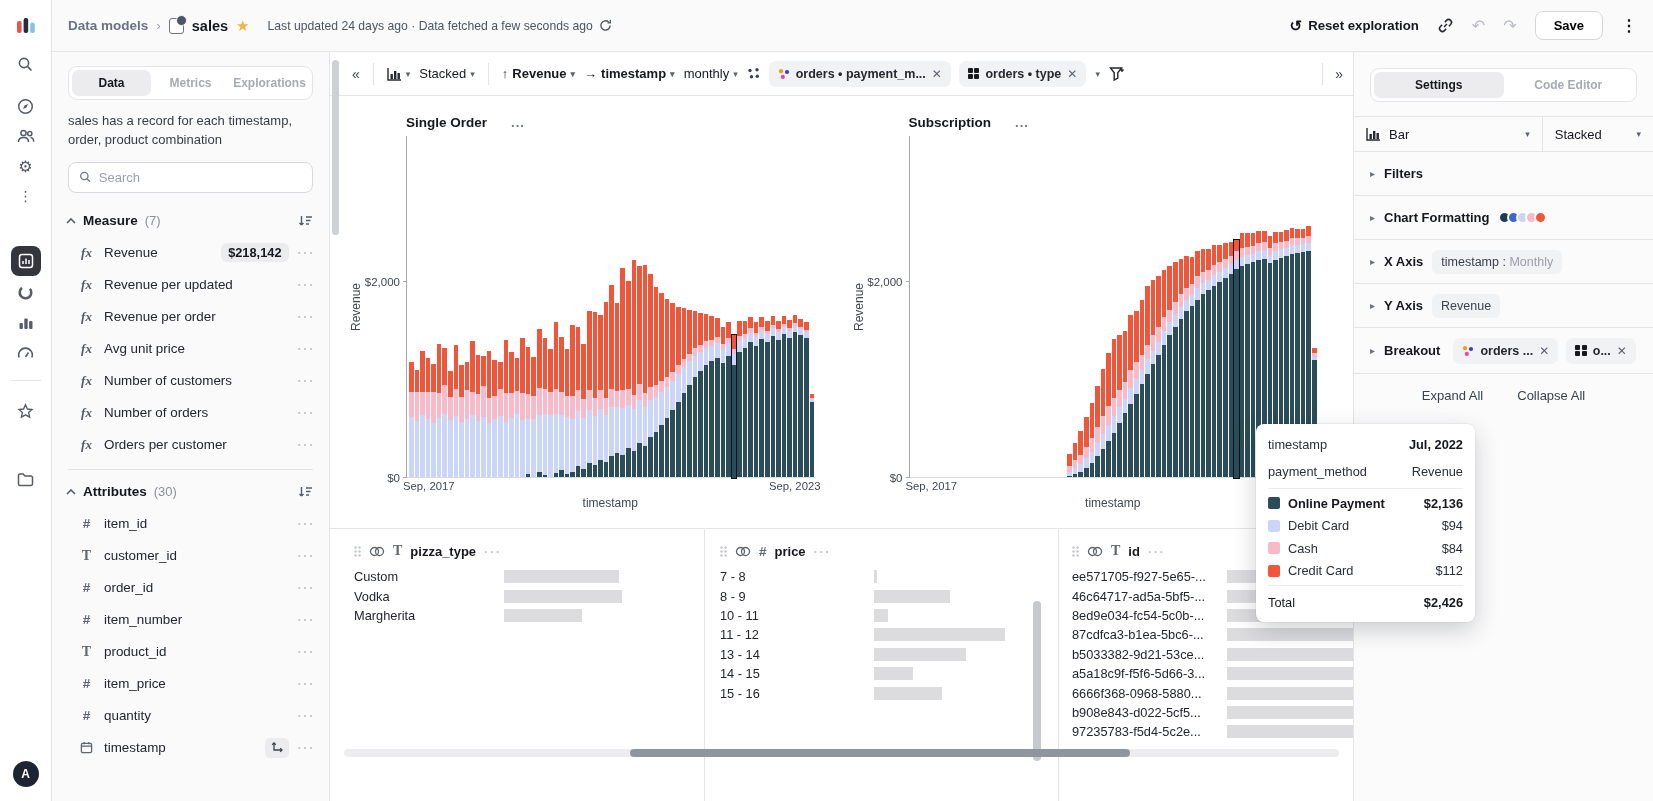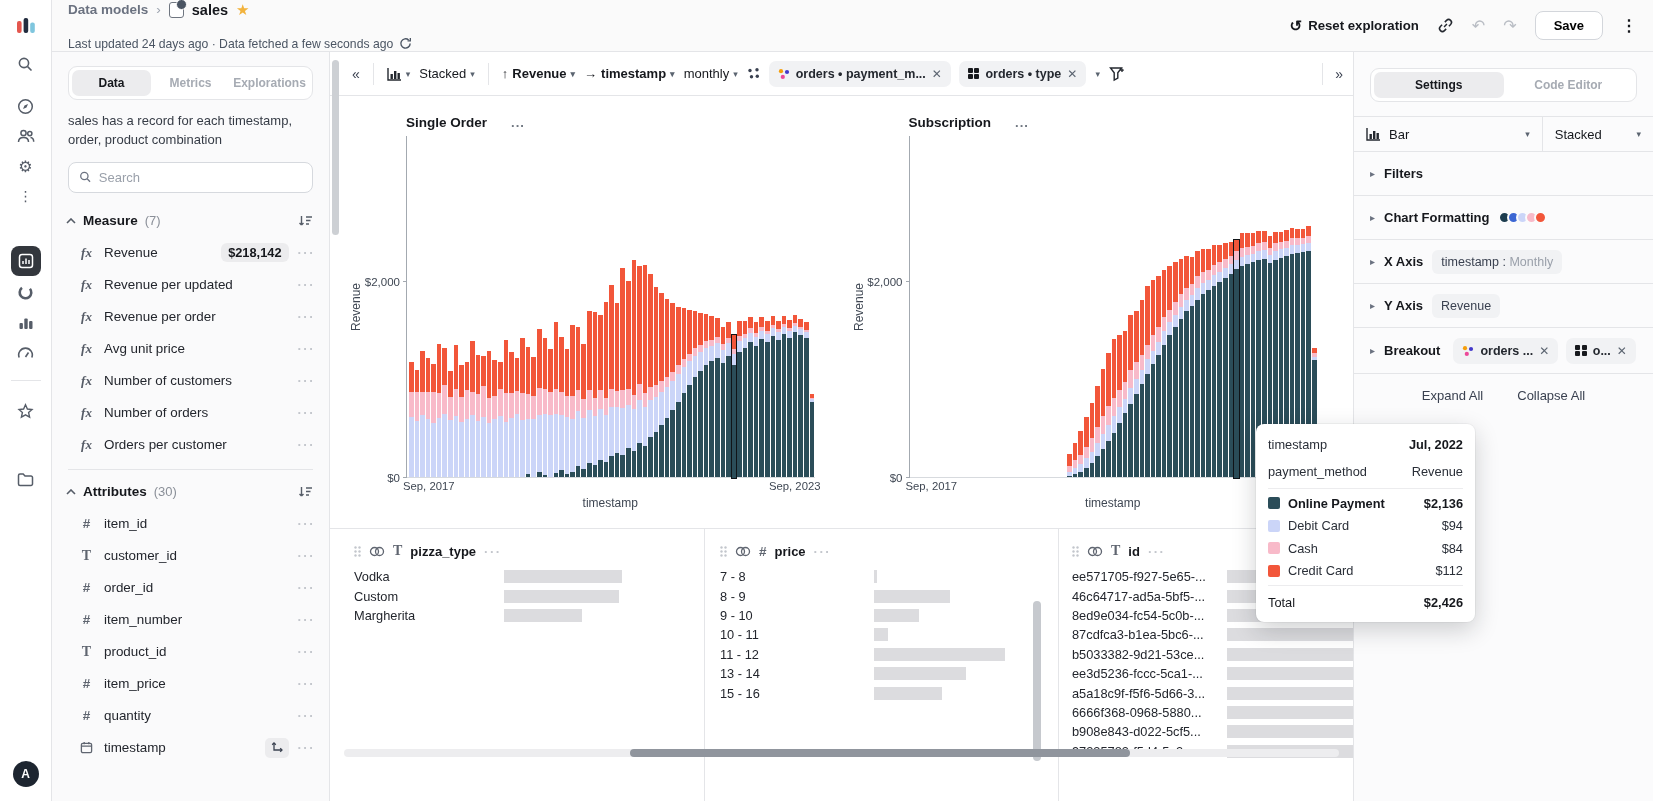--- a/index.html
+++ b/index.html
@@ -19,21 +19,21 @@
   .rail-item{width:32px;height:28px;display:flex;align-items:center;justify-content:center;flex:none;margin-bottom:2px;}
   .rail-tile{width:30px;height:30px;background:#33373d;border-radius:8px;display:flex;align-items:center;justify-content:center;margin:34px 0 2px;}
   .rail-divider{width:30px;height:1px;background:var(--border);margin:12px 0 16px;flex:none;}
   .rail-char{font-size:16px;color:var(--icon);}
   .avatar{margin-top:auto;width:26px;height:26px;border-radius:50%;background:#1d2530;color:#fff;
           display:flex;align-items:center;justify-content:center;font-size:12px;font-weight:700;}
 
   
   .header{position:absolute;left:52px;right:0;top:0;height:52px;background:#fafafa;border-bottom:1px solid var(--border);
           display:flex;align-items:center;padding:0 16px;}
-  .bc-block{display:flex;flex-direction:column;gap:18px;}
+  .bc-block{display:flex;flex-direction:row;gap:18px;}
   .bc-line{display:flex;align-items:center;gap:8px;font-size:13.5px;}
   .bc-root{color:#6b7280;font-weight:700;}
   .bc-sep{color:#9ca3af;}
   .model-ic{position:relative;width:15px;height:16px;border:1.5px solid #6f7680;border-radius:3px;background:#fff;}
   .model-ic::after{content:"";position:absolute;right:-4px;top:-4px;width:9px;height:9px;border-radius:50%;background:#4b5563;border:1.5px solid #fafafa;}
   .bc-name{font-weight:700;font-size:14.5px;}
   .fav{color:#f2b33d;font-size:15px;}
   .sub-line{display:flex;align-items:center;gap:6px;font-size:12.2px;color:#4b5563;}
   .hdr-right{margin-left:auto;display:flex;align-items:center;gap:18px;}
   .reset{display:flex;align-items:center;gap:6px;font-size:13.2px;font-weight:600;}
@@ -1428,29 +1428,29 @@
         <svg width="16" height="11" viewBox="0 0 16 11" fill="none" stroke="#5f6570" stroke-width="1.3">
             <circle cx="5.5" cy="5.5" r="4"></circle>
             <circle cx="10.5" cy="5.5" r="4"></circle>
           </svg>
         <span class="bt-glyph">T</span>
         <span class="bt-name">pizza_type</span>
         <span class="dots3">···</span>
       </div>
       <div class="rows">
           <div class="brow">
+            <span class="blbl" style="width: 150px;">Custom</span>
+            <div class="bar-region">
+              <div class="gbar" style="width: 115px;"></div>
+            </div>
+          </div>
+          <div class="brow">
             <span class="blbl" style="width: 150px;">Vodka</span>
             <div class="bar-region">
               <div class="gbar" style="width: 118px;"></div>
-            </div>
-          </div>
-          <div class="brow">
-            <span class="blbl" style="width: 150px;">Custom</span>
-            <div class="bar-region">
-              <div class="gbar" style="width: 115px;"></div>
             </div>
           </div>
           <div class="brow">
             <span class="blbl" style="width: 150px;">Margherita</span>
             <div class="bar-region">
               <div class="gbar" style="width: 78px;"></div>
             </div>
           </div>
         </div>
     </div>
@@ -1480,41 +1480,41 @@
               <div class="gbar" style="width: 3px;"></div>
             </div>
           </div>
           <div class="brow">
             <span class="blbl" style="width: 154px;">8 - 9</span>
             <div class="bar-region">
               <div class="gbar" style="width: 76px;"></div>
             </div>
           </div>
           <div class="brow">
-            <span class="blbl" style="width: 154px;">9 - 10</span>
-            <div class="bar-region">
-              <div class="gbar" style="width: 45px;"></div>
-            </div>
-          </div>
-          <div class="brow">
             <span class="blbl" style="width: 154px;">10 - 11</span>
             <div class="bar-region">
               <div class="gbar" style="width: 14px;"></div>
             </div>
           </div>
           <div class="brow">
             <span class="blbl" style="width: 154px;">11 - 12</span>
             <div class="bar-region">
               <div class="gbar" style="width: 131px;"></div>
             </div>
           </div>
           <div class="brow">
             <span class="blbl" style="width: 154px;">13 - 14</span>
             <div class="bar-region">
               <div class="gbar" style="width: 92px;"></div>
+            </div>
+          </div>
+          <div class="brow">
+            <span class="blbl" style="width: 154px;">14 - 15</span>
+            <div class="bar-region">
+              <div class="gbar" style="width: 39px;"></div>
             </div>
           </div>
           <div class="brow">
             <span class="blbl" style="width: 154px;">15 - 16</span>
             <div class="bar-region">
               <div class="gbar" style="width: 68px;"></div>
             </div>
           </div>
         </div>
     </div>
@@ -1564,26 +1564,20 @@
               <div class="gbar" style="width: 126px;"></div>
             </div>
           </div>
           <div class="brow">
             <span class="blbl" style="width: 155px;">b5033382-9d21-53ce...</span>
             <div class="bar-region">
               <div class="gbar" style="width: 126px;"></div>
             </div>
           </div>
           <div class="brow">
-            <span class="blbl" style="width: 155px;">ee3d5236-fccc-5ca1-...</span>
-            <div class="bar-region">
-              <div class="gbar" style="width: 126px;"></div>
-            </div>
-          </div>
-          <div class="brow">
             <span class="blbl" style="width: 155px;">a5a18c9f-f5f6-5d66-3...</span>
             <div class="bar-region">
               <div class="gbar" style="width: 126px;"></div>
             </div>
           </div>
           <div class="brow">
             <span class="blbl" style="width: 155px;">6666f368-0968-5880...</span>
             <div class="bar-region">
               <div class="gbar" style="width: 126px;"></div>
             </div>

